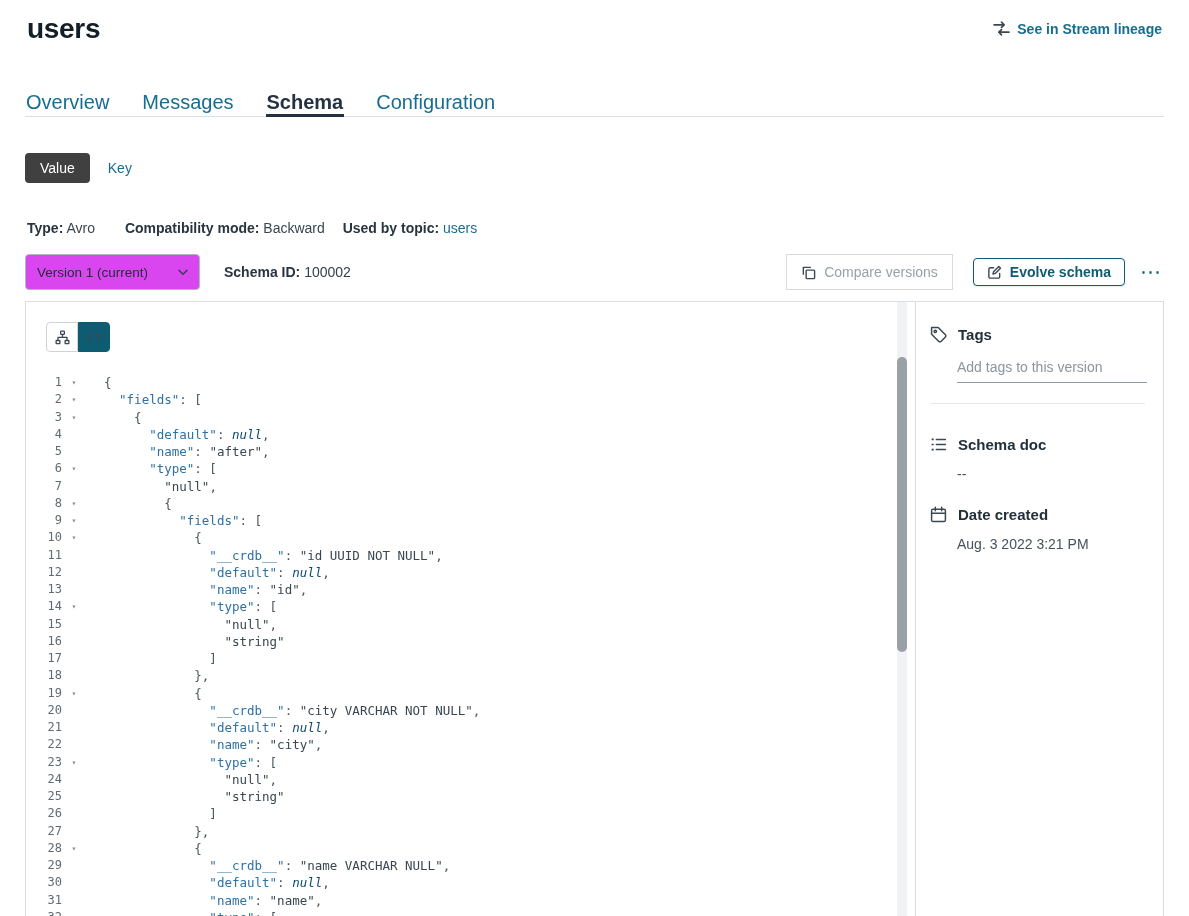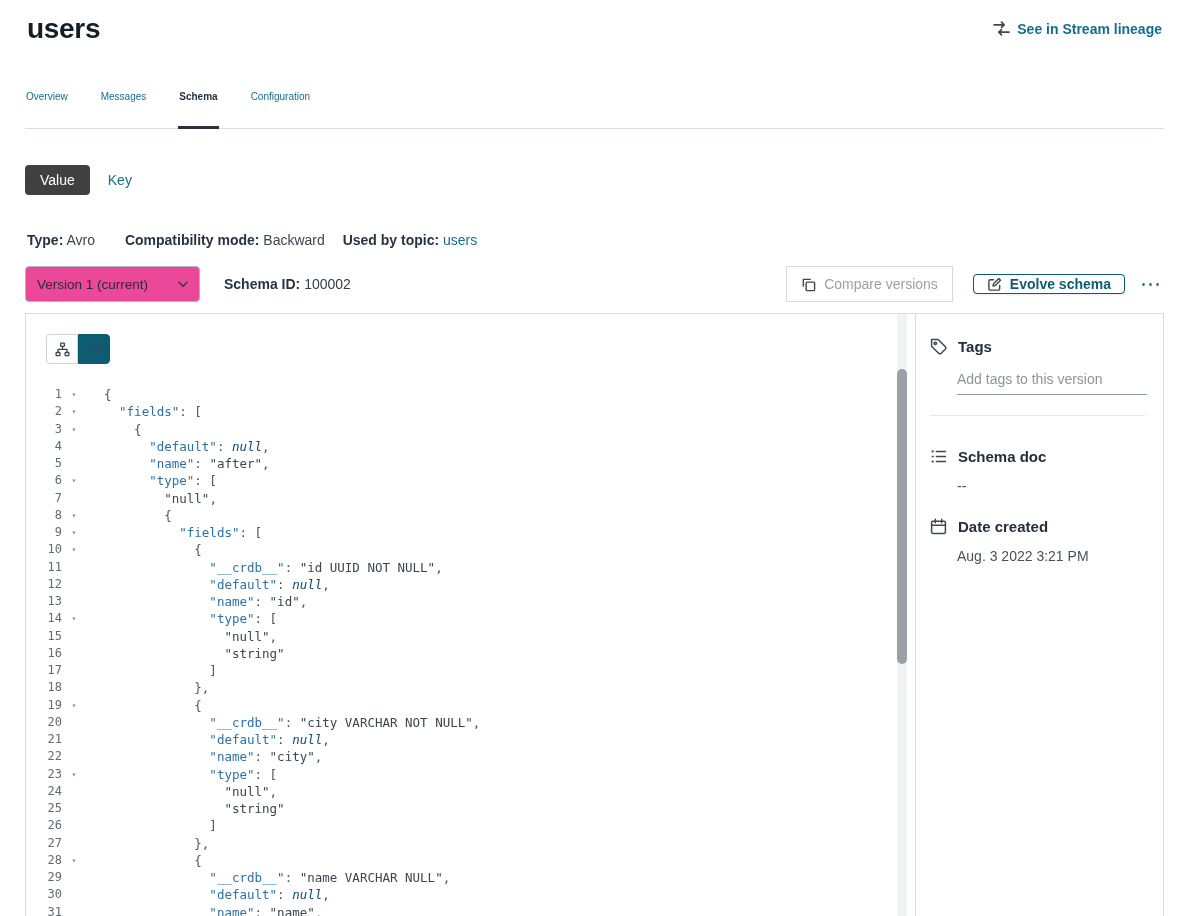--- a/index.html
+++ b/index.html
@@ -7,49 +7,49 @@
     font-family:"Liberation Sans", sans-serif; color:#30404c; }
 
   
   .header { padding:12px 27px 0 27px; display:flex; justify-content:space-between; align-items:flex-start; }
   .page-title { font-size:28px; line-height:34px; font-weight:800; color:#141e27; letter-spacing:-0.3px; }
   .lineage-link { margin-top:8px; display:flex; align-items:center; gap:7px; color:#156e90;
     font-size:14px; font-weight:600; cursor:pointer; }
 
   
   .tabs { margin:45px 25px 0 25px; display:flex; gap:31px; border-bottom:1px solid #d9dfe4; }
-  .tab { font-size:10px; color:#156e90; padding:0 1px 24px 1px; border-bottom:3px solid transparent;
+  .tab { font-size:20px; color:#156e90; padding:0 1px 0 1px; border-bottom:3px solid transparent;
     margin-bottom:-1px; cursor:pointer; }
   .tab.active { color:#253340; font-weight:700; border-bottom-color:#253340;text-align:right; }
 
   
   .toggle-row { margin:36px 0 0 25px; display:flex; align-items:center; gap:18px; }
   .btn-value { background:#404040; color:#fff; border:none; border-radius:4px; height:30px;
     padding:0 15px; font-size:14px; font-family:inherit; cursor:pointer; }
   .btn-key { background:none; border:none; color:#156e90; font-size:14px; font-family:inherit; cursor:pointer; }
 
   
   .meta-row { margin:37px 0 0 27px; font-size:14px; color:#3a4650; }
   .meta-row b { color:#283440; font-weight:700; }
   .meta-gap-s { margin-right:14px; }
   .meta-gap { margin-right:26px; }
   .topic-link { color:#156e90; cursor:pointer; }
 
   
   .toolbar-row { margin:18px 27px 0 25px; display:flex; align-items:center; }
   .version-select { width:175px; height:36px; border:1px solid #aeb8bf; border-radius:4px;
     display:flex; align-items:center; justify-content:space-between; padding:0 11px;
-    font-size:13.5px; color:#232d36; cursor:pointer; background:#ec4899; }
+    font-size:13.5px; color:#232d36; cursor:pointer; background:#d946ef; }
   .schema-id { margin-left:24px; font-size:14px; }
   .schema-id b { color:#283440; }
   .spacer { flex:1; }
   .btn-compare { height:36px; border:1px solid #d6dbdf; border-radius:0; background:#fff;
     color:#99a1a8; font-size:14px; font-family:inherit; padding:0 14px; display:flex;
     align-items:center; gap:8px; cursor:default; }
-  .btn-evolve { height:20px; margin-left:20px; border:1px solid #0e5c71; border-radius:4px;
+  .btn-evolve { height:28px; margin-left:20px; border:1px solid #0e5c71; border-radius:4px;
     background:#fff; color:#0e5c71; font-size:14px; font-weight:600; font-family:inherit;
     padding:0 13px; display:flex; align-items:center; gap:8px; cursor:pointer;
     box-shadow:0 1px 2px rgba(20,40,50,.10); }
   .btn-more { margin-left:15px; background:none; border:none; color:#0e5c71; font-size:21px;
     letter-spacing:1px; line-height:20px; cursor:pointer; font-family:inherit; }
 
   
   .panel { margin:11px 25px 0 25px; height:616px; border:1px solid #d7dde2; display:flex; overflow:hidden; }
   .code-area { width:895px; position:relative; border-right:1px solid #d7dde2; overflow:hidden; }
 

